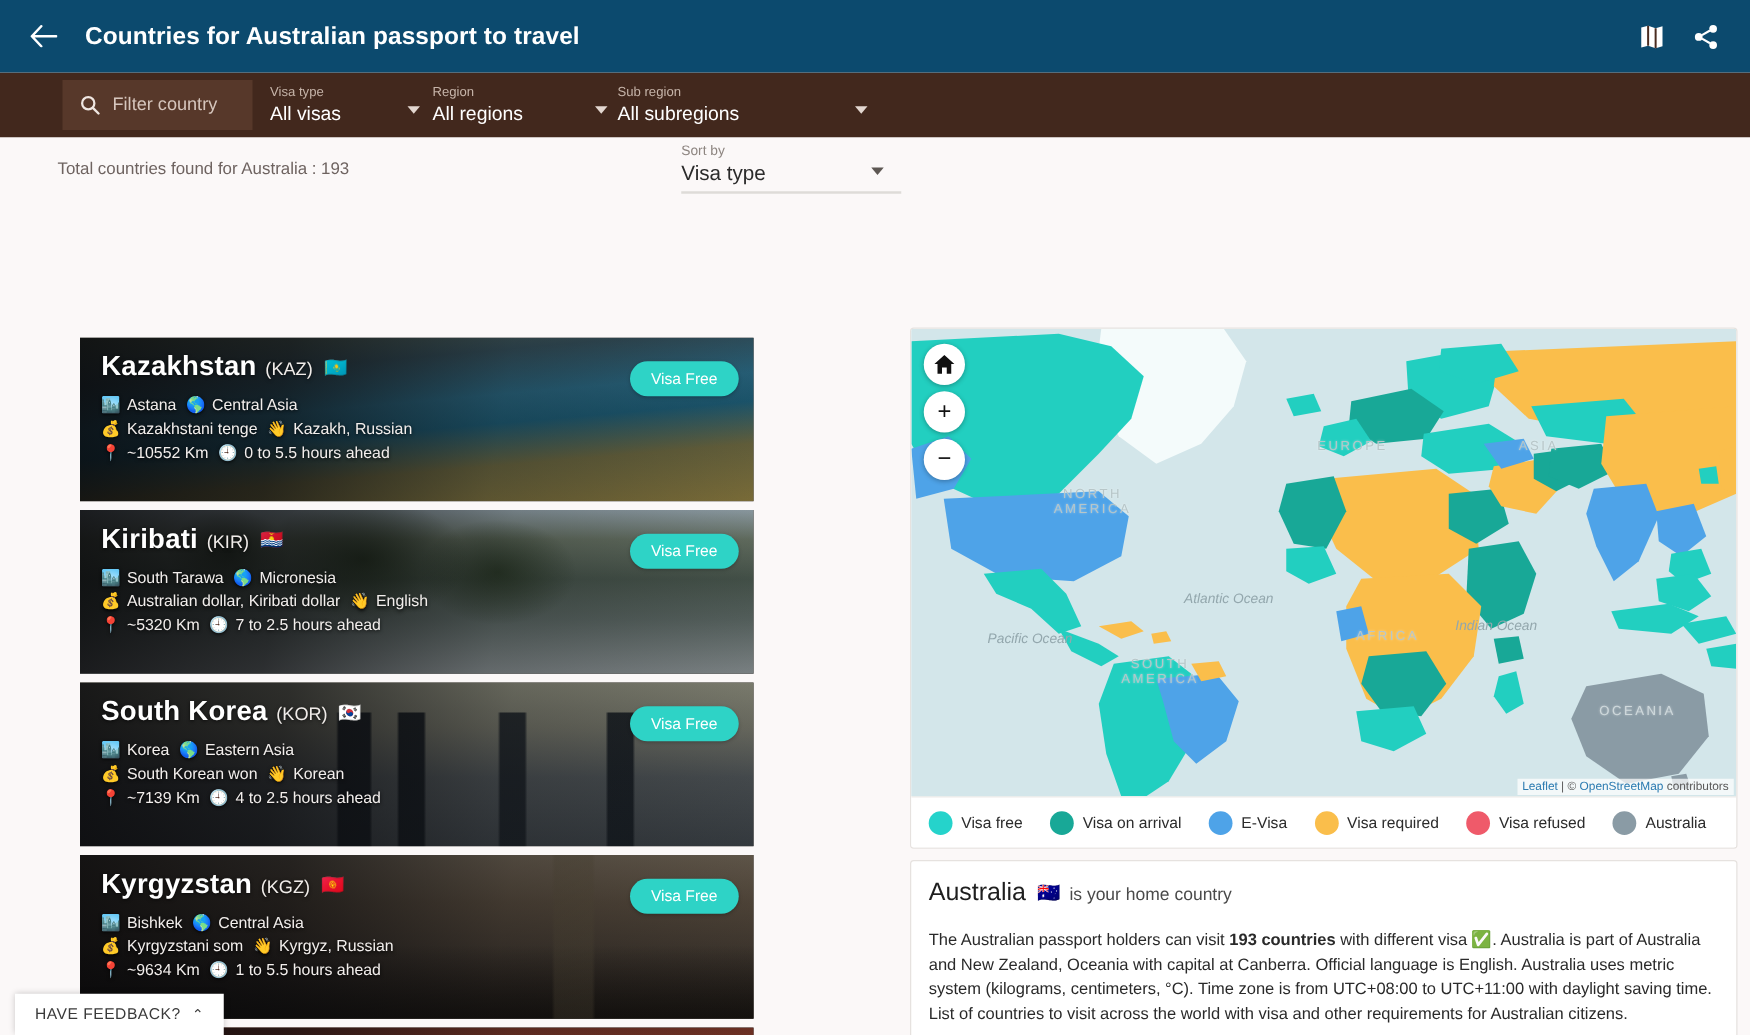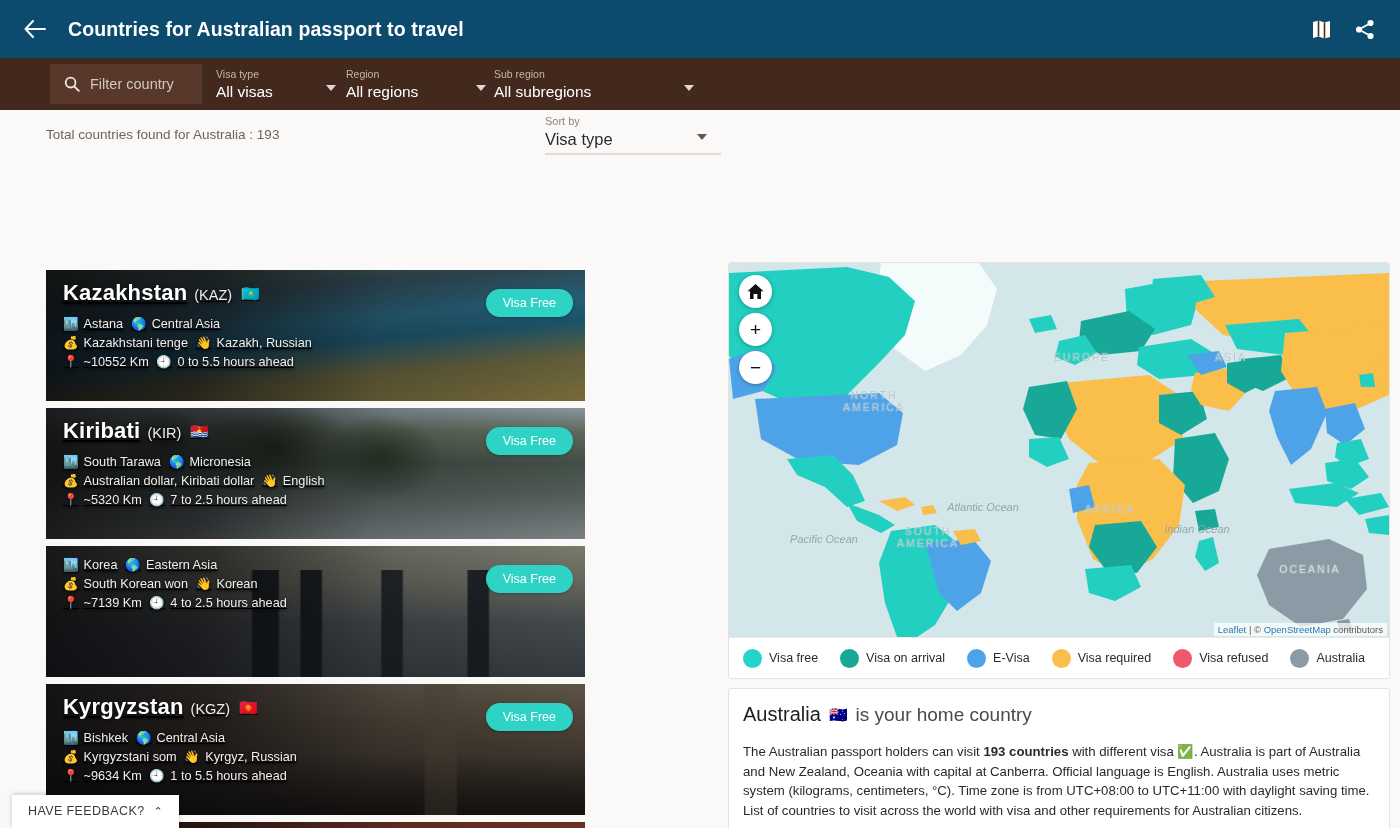--- a/index.html
+++ b/index.html
@@ -127,25 +127,24 @@
     border-top: 6px solid #5d5753;
   }
   .sortby .sb-rule {
     position: absolute; left: 0; right: 0; bottom: -5px;
     height: 2px; background: #dedbd8;
   }
 
   
   .list-col {
     position: absolute;
-    left: 46px; top: 160px;
+    left: 64px; top: 160px;
     width: 539px;
     bottom: 0;
     overflow: hidden;
-    text-decoration: underline;
   }
   .ccard {
     position: relative;
     height: 131px;
     margin-bottom: 7px;
     overflow: hidden;
     cursor: pointer;
     background: #2a2622;
   }
   .ccard .bg { position: absolute; inset: 0; }
@@ -256,21 +255,20 @@
   .mapctl.zout { top: 88px; }
 
   .oceanlbl {
     position: absolute;
     color: #93a7ad;
     font-size: 11px;
     font-style: italic;
     text-align: center;
     line-height: 13px;
     pointer-events: none;
-    margin-top: 28px;
   }
   .contlbl {
     position: absolute;
     color: #b7c6c8;
     font-size: 10.5px;
     font-weight: normal;
     letter-spacing: 2px;
     text-align: center;
     line-height: 12px;
     pointer-events: none;
@@ -305,21 +303,21 @@
     background: #fff;
     border: 1px solid #e6e2df;
     border-radius: 3px;
     padding: 14px 16px 16px 14px;
   }
   .info-head {
     display: flex; align-items: baseline; gap: 7px;
     margin-bottom: 16px;
   }
   .info-country { font-size: 20px; color: #1e1e1e; }
-  .info-sub { font-size: 19px; color: #4a4a4a; }
+  .info-sub { font-size: 14px; color: #4a4a4a; }
   .info-body {
     font-size: 13.2px;
     color: #2a2a2a;
     line-height: 19.6px;
   }
   .info-body b { font-weight: bold; }
 
   
   .feedback {
     position: absolute;
@@ -470,20 +468,25 @@
           <span>7 to 2.5 hours ahead</span>
         </div>
       </div>
       <div class="visapill">Visa Free</div>
     </div>
 
     <div class="ccard">
       <div class="bg art-kor"></div>
       <div class="scrim"></div>
       <div class="inner">
+        <div class="cname-row">
+          <span class="cname">South Korea</span>
+          <span class="ciso">(KOR)</span>
+          <span class="cflag">🇰🇷</span>
+        </div>
         <div class="crow">
           <span class="em">🏙️</span>
           <span>Korea</span>
           <span class="gap"></span>
           <span class="em">🌎</span>
           <span>Eastern Asia</span>
         </div>
         <div class="crow">
           <span class="em">💰</span>
           <span>South Korean won</span>

